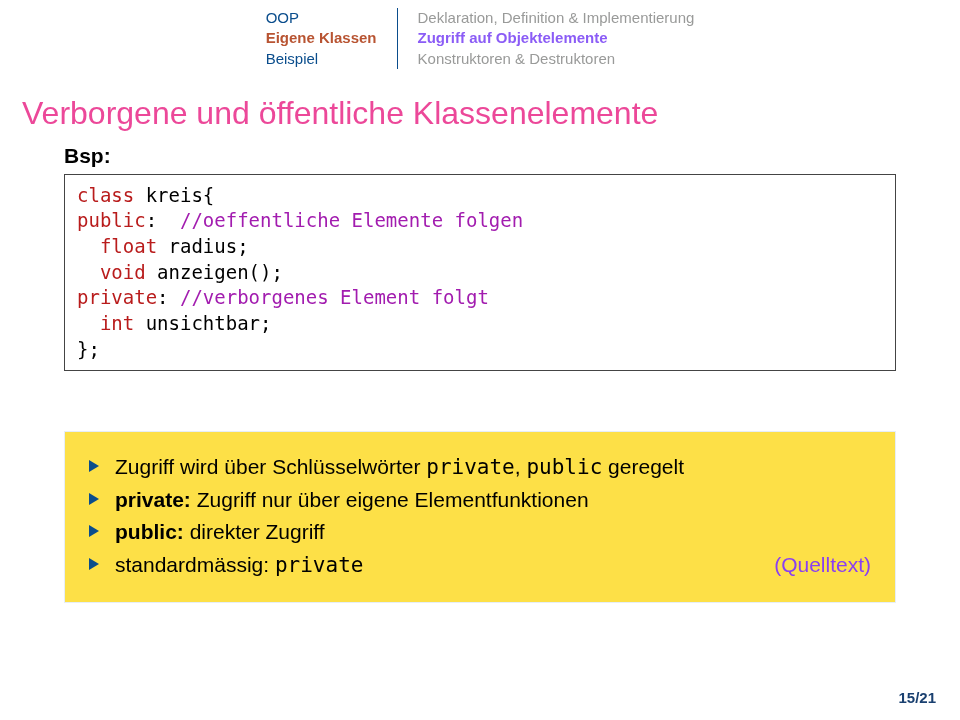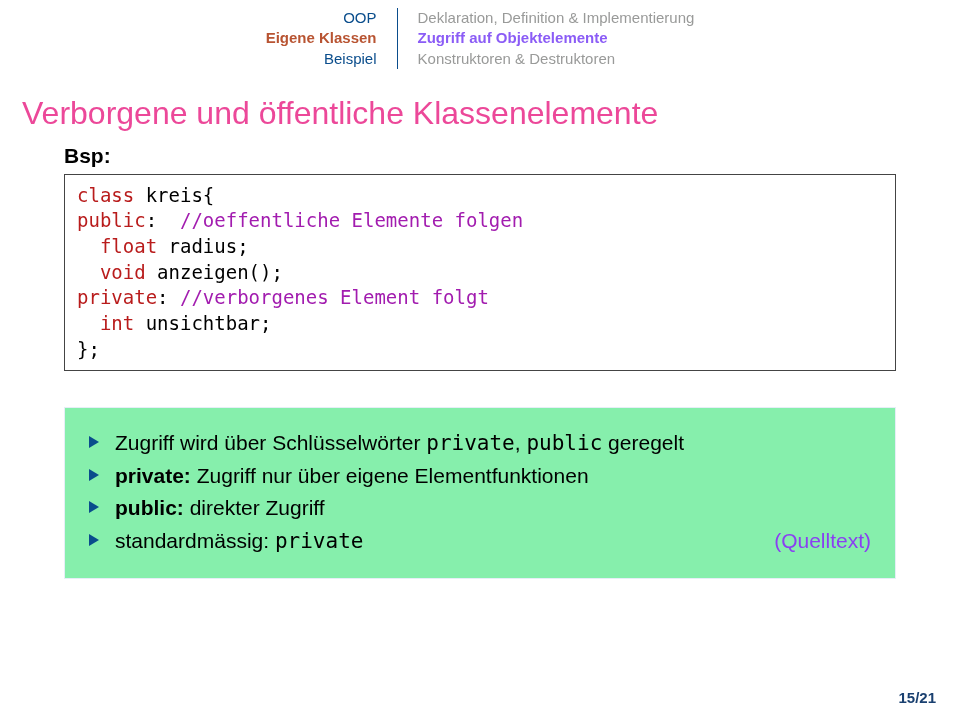--- a/index.html
+++ b/index.html
@@ -18,21 +18,20 @@
     justify-content: center;
     padding-top: 8px;
     font-size: 15px;
     line-height: 1.35;
   }
   .nav-col {
     display: flex;
     flex-direction: column;
   }
   .nav-left {
-    text-align: right;
     color: #0a4d8c;
     margin-right: 20px;
   }
   .nav-left .active {
     font-weight: bold;
     color: #b85432;
   }
   .nav-right {
     text-align: left;
     color: #999a99;
@@ -65,23 +64,23 @@
     border: 1px solid #444;
     padding: 8px 12px;
     font-family: monospace;
     font-size: 19px;
     line-height: 1.35;
     white-space: pre;
   }
   .kw { color: #b91c1c; }
   .cm { color: #a21caf; }
   .block {
-    background: #86efac;
+    background: #fde047;
     border: 1px solid #e6eef7;
-    margin-top: 36px;
+    margin-top: 60px;
     padding: 18px 24px 20px 24px;
     font-size: 21px;
     line-height: 1.45;
   }
   .block ul {
     list-style: none;
     margin: 0;
     padding: 0;
   }
   .block li {

